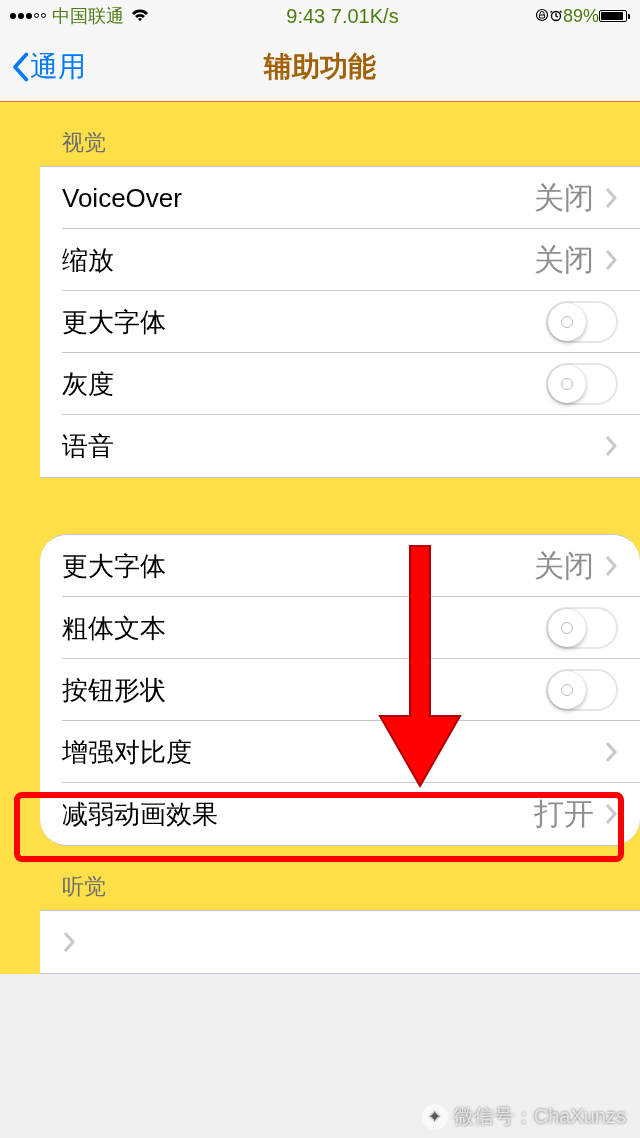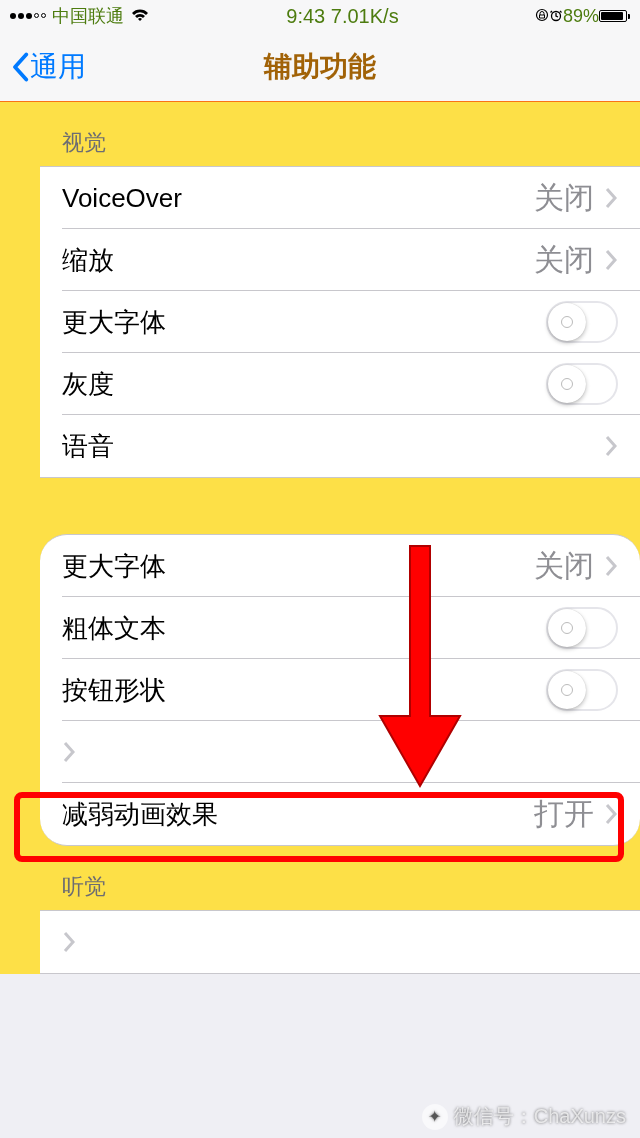--- a/index.html
+++ b/index.html
@@ -163,20 +163,21 @@
           <span class="knob"></span>
         </span>
     </div>
     <div class="row">
       <span class="row-label">按钮形状</span>
       <span class="toggle off">
           <span class="knob"></span>
         </span>
     </div>
     <div class="row">
+      <span class="row-label">增强对比度</span>
       <span class="chevron">
           <svg viewBox="0 0 14 22">
             <path d="M3 2 L11 11 L3 20"></path>
           </svg>
         </span>
     </div>
     <div class="row">
       <span class="row-label">减弱动画效果</span>
       <span class="row-value">打开</span>
       <span class="chevron">

